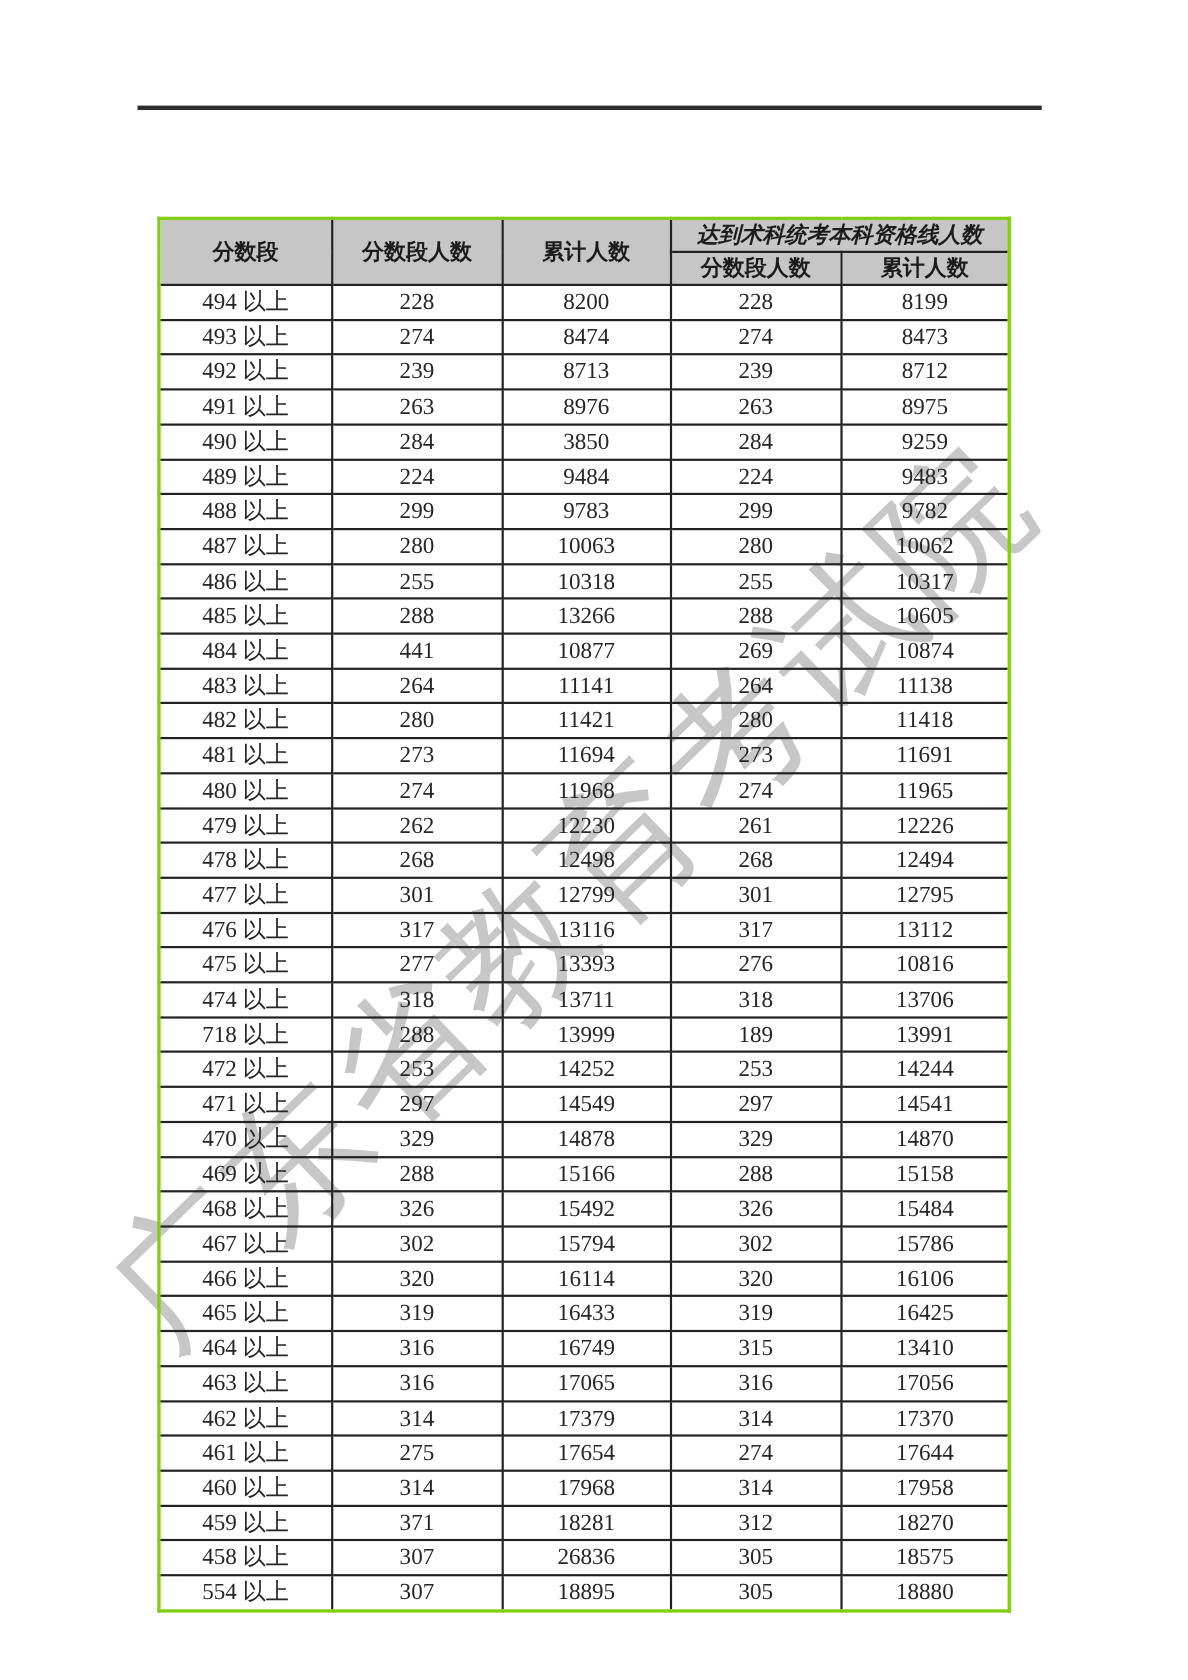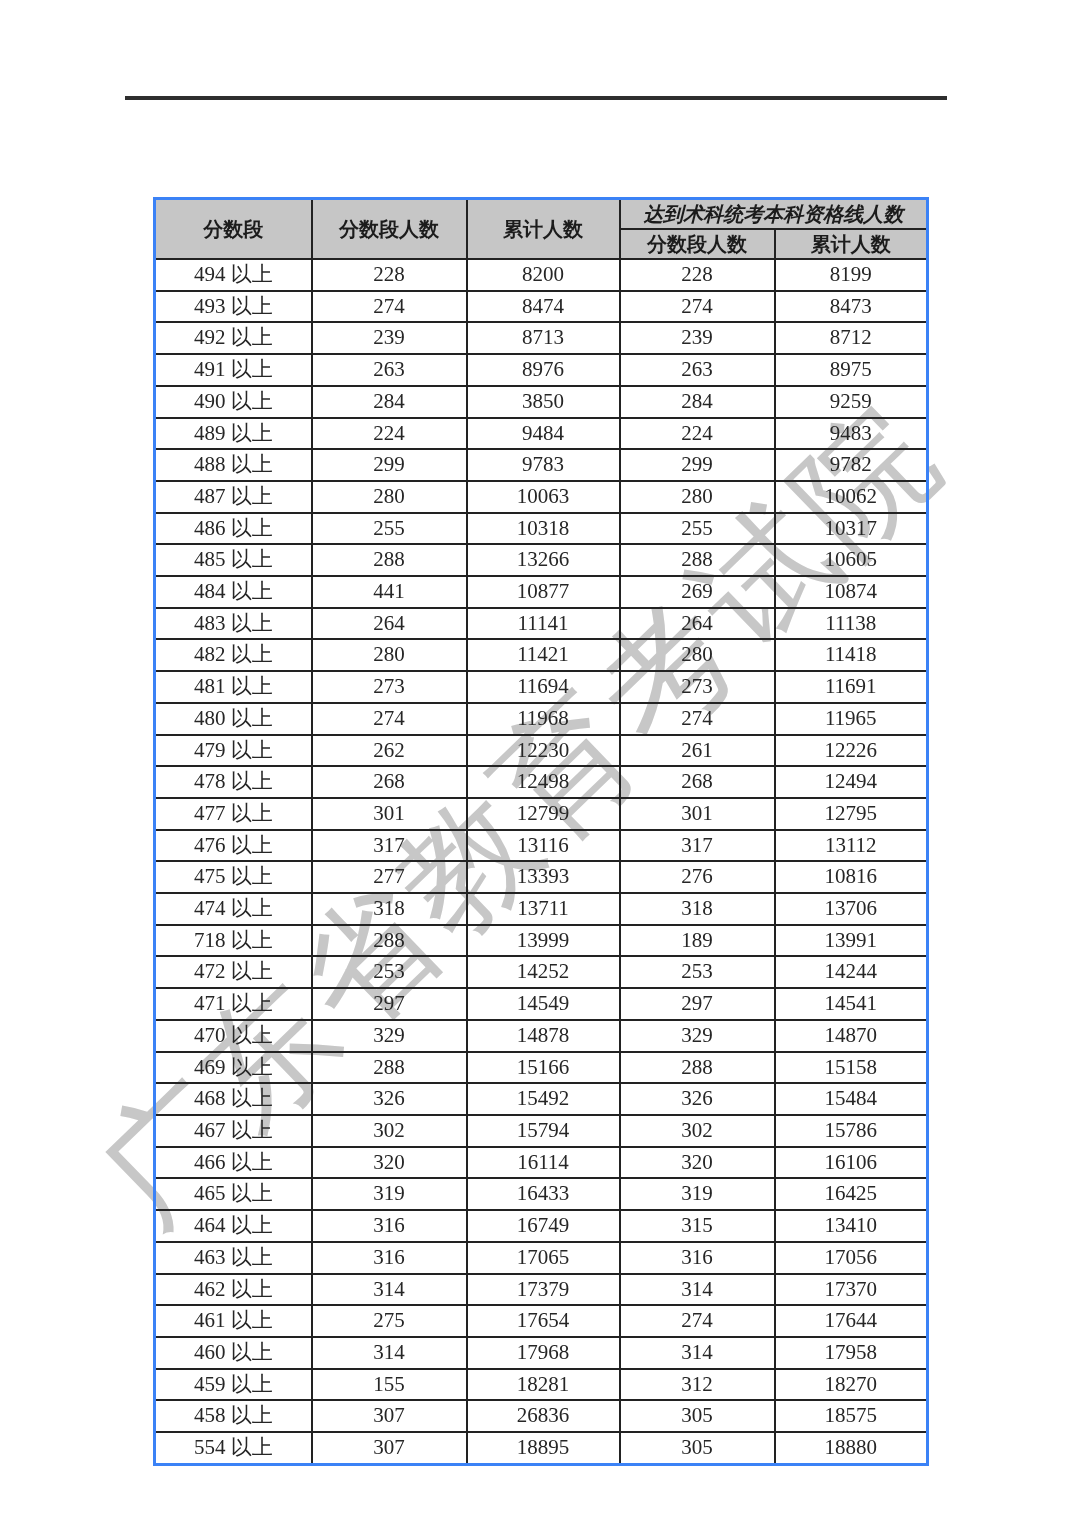--- a/index.html
+++ b/index.html
@@ -28,26 +28,26 @@
     font-size: 132px;
     letter-spacing: 6px;
     white-space: nowrap;
     color: #c7c7c7;
     font-family: "Liberation Serif", "DejaVu Serif", serif;
     z-index: 0;
     user-select: none;
   }
   table.score-table {
     position: absolute;
-    left: 153px; top: 197px;
+    left: 143px; top: 197px;
     width: 773px;
     border-collapse: collapse;
     table-layout: fixed;
     z-index: 1;
-    border: 3px solid #3b82f6;
+    border: 3px solid #84cc16;
   }
   table.score-table th, table.score-table td {
     border: 2px solid #222222;
     text-align: center;
     vertical-align: middle;
     overflow: hidden;
   }
   table.score-table th {
     background: #c6c6c6;
     font-weight: bold;
@@ -339,21 +339,21 @@
         </tr>
         <tr>
           <td>460 以上</td>
           <td>314</td>
           <td>17968</td>
           <td>314</td>
           <td>17958</td>
         </tr>
         <tr>
           <td>459 以上</td>
-          <td>155</td>
+          <td>371</td>
           <td>18281</td>
           <td>312</td>
           <td>18270</td>
         </tr>
         <tr>
           <td>458 以上</td>
           <td>307</td>
           <td>26836</td>
           <td>305</td>
           <td>18575</td>

